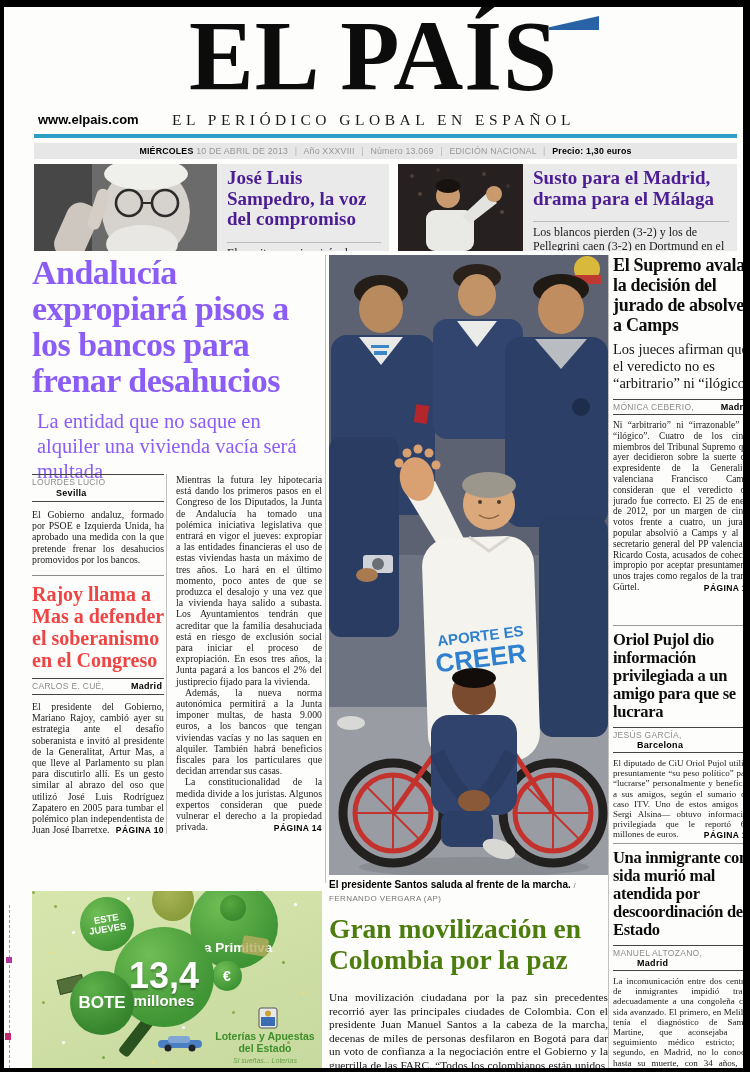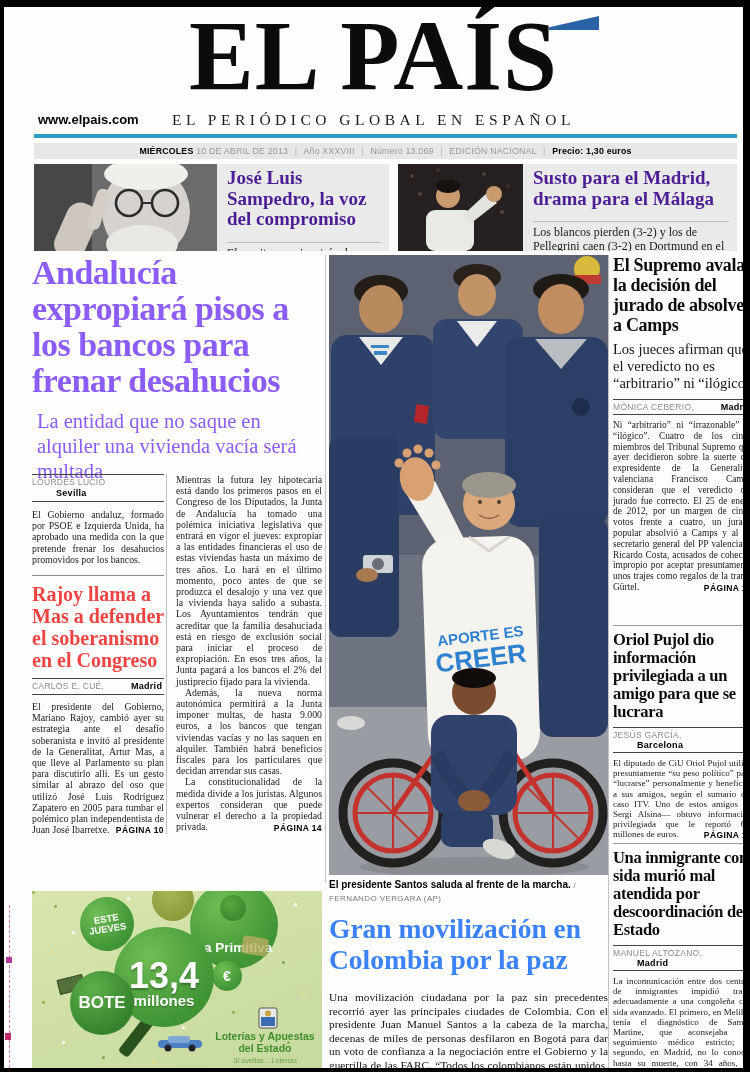--- a/index.html
+++ b/index.html
@@ -59,21 +59,21 @@
   .vrule{position:absolute;width:0;border-left:1px solid #c2c2c2;}
   #vr1{left:162px;top:467px;height:360px;}
   #vr2{left:321px;top:248px;height:628px;}
   #vr3{left:604px;top:248px;height:817px;}
 
   
   #photo-block{position:absolute;left:325px;top:248px;width:279px;}
   #photo-block svg{display:block;}
   #caption{margin-top:4px;font:bold 10px/12px "Liberation Sans",sans-serif;color:#000;}
   #caption .credit{font-weight:normal;font-size:8px;color:#777;letter-spacing:.4px;}
-  #colombia-head{margin:9px 0 16px;font:bold 27.5px/30.5px "Liberation Serif",serif;color:#3b82f6;}
+  #colombia-head{margin:9px 0 16px;font:bold 27.5px/30.5px "Liberation Serif",serif;color:#4d7c0f;}
   #colombia-body{margin-top:8px;font:11.3px/13.5px "Liberation Serif",serif;text-align:justify;}
 
   
   #right-col{position:absolute;left:609px;top:248px;width:139px;height:818px;}
   .rstory{position:absolute;left:0;right:0;overflow:hidden;}
   #rsA{top:0;height:366px;}
   #rsB{top:376px;height:208px;}
   #rsC{top:594px;height:224px;}
   .rs-rule{position:absolute;left:0;right:0;border-top:1px solid #9a9a9a;}
   #rr1{top:370px;}#rr2{top:588px;}

